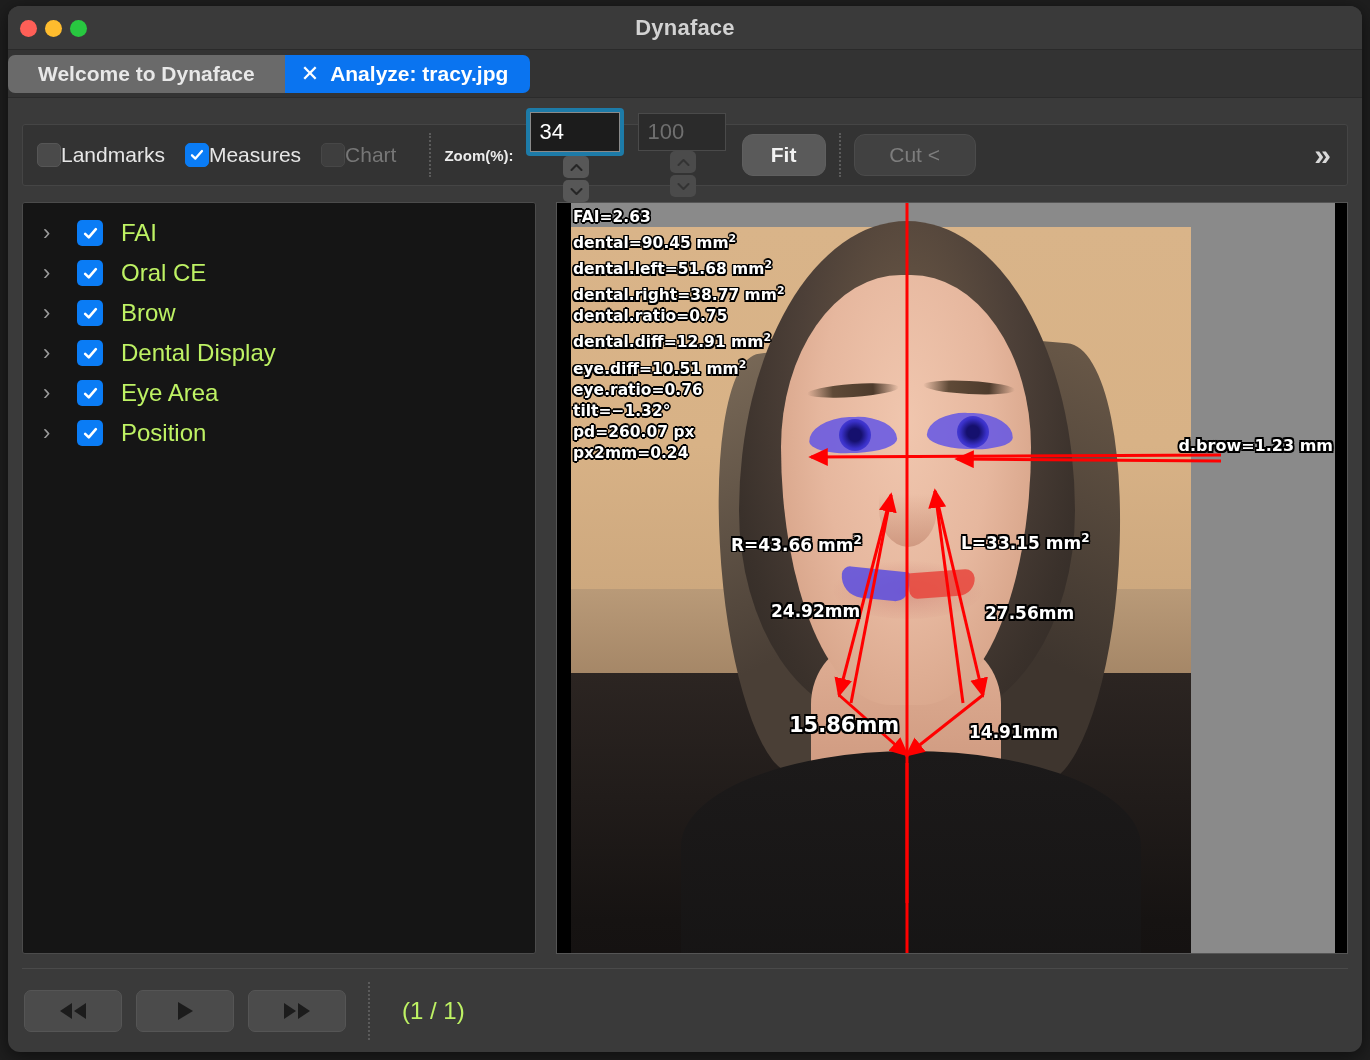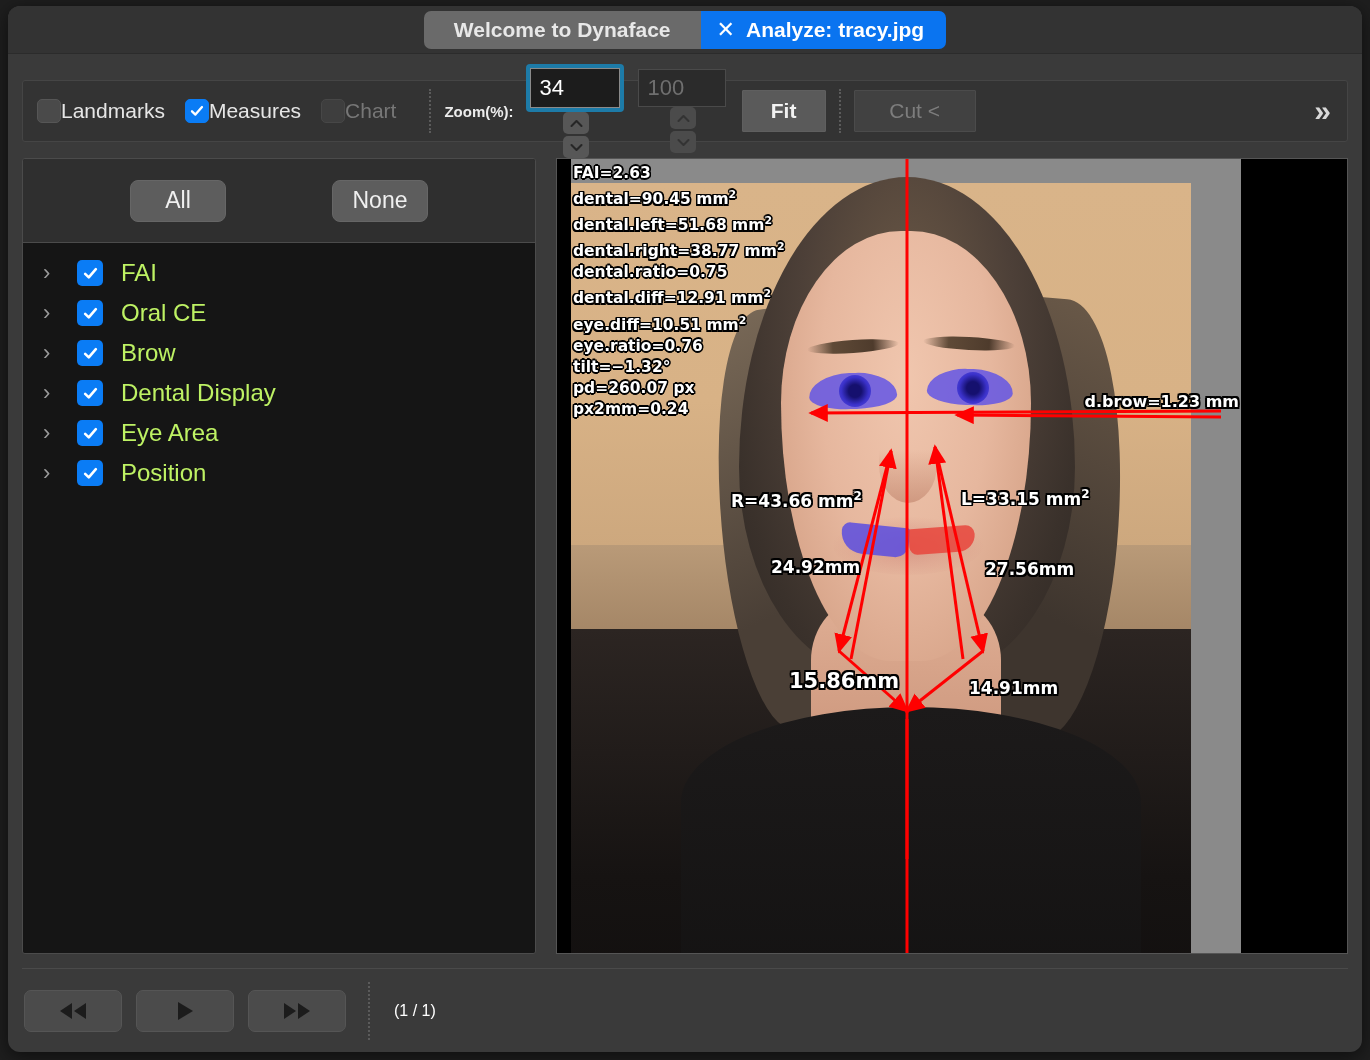--- a/index.html
+++ b/index.html
@@ -37,21 +37,21 @@
   #title-text {
     width: 100%; text-align: center;
     color: #d2d2d2; font-size: 22px; font-weight: bold;
     letter-spacing: .2px;
   }
 
   
   #tabstrip {
     flex: 0 0 48px; height: 48px;
     background: #333333;
-    display: flex; align-items: center; justify-content: center;
+    display: flex; align-items: center; 
     border-bottom: 1px solid #2b2b2b;
   }
   .tab {
     height: 38px; display: flex; align-items: center; gap: 11px;
     padding: 0 22px;
     font-size: 21px; font-weight: bold;
     cursor: default; white-space: nowrap;
   }
   .tab.inactive {
     background: #6a6a6a; color: #e8e8e8;
@@ -129,21 +129,21 @@
   }
   .spin-btn {
     flex: 1; background: #575757; border-radius: 5px;
     display: flex; align-items: center; justify-content: center;
   }
   .spin-btn.dim { background: #4b4b4b; }
   .spin-btn svg { display: block; }
 
   .tbtn {
     height: 42px; min-width: 84px;
-    border-radius: 1px;
+    border-radius: 11px;
     border: 1px solid #5f5f5f;
     background: #5a5a5a;
     color: #f2f2f2; font-size: 21px; font-weight: bold;
     display: flex; align-items: center; justify-content: center;
     padding: 0 12px;
     cursor: default;
   }
   .tbtn.disabled {
     background: #414141; border-color: #4b4b4b; color: #7d7d7d; font-weight: normal;
   }
@@ -214,21 +214,21 @@
     position: relative;
     overflow: hidden;
   }
   #photo-stage {
     position: absolute; left: 0; top: 0; right: 0; bottom: 0;
     background: #000;
   }
   
   #photo {
     position: absolute;
-    left: 14px; top: 0; width: 670px; height: 100%;
+    left: 14px; top: 0; width: 764px; height: 100%;
     background: #8a8a8a;
     overflow: hidden;
   }
   
   .ph-layer { position: absolute; }
   #bg-tan {
     left: 0; top: 24px; width: 658px; height: 362px;
     background: linear-gradient(180deg,#d9b489 0%,#d8b286 60%,#cda87e 100%);
   }
   #bg-couch {
@@ -355,32 +355,40 @@
   }
   .navbtn {
     width: 98px; height: 42px;
     background: #4b4b4b; border: 1px solid #555;
     border-radius: 7px; margin-right: 14px;
     display: flex; align-items: center; justify-content: center;
     cursor: default;
   }
   .navbtn svg { display: block; }
   #page-indicator {
-    color: #ffffff; font-size: 16px; margin-left: 24px;
+    color: #bef264; font-size: 24px; margin-left: 32px;
   }
   #bottom-sep {
     width: 0; height: 58px; margin-left: 8px;
     border-left: 2px dotted #5b5b5b;
   }
 </style>
 </head>
 <body>
 
 <div id="window">
 
+  <div id="titlebar">
+    <div id="traffic">
+      <span class="light" style="background:#FF5F57"></span>
+      <span class="light" style="background:#FEBC2E"></span>
+      <span class="light" style="background:#28C840"></span>
+    </div>
+    <div id="title-text">Dynaface</div>
+  </div>
 
   <div id="tabstrip">
     <div class="tab inactive">
       <span>Welcome to Dynaface</span>
     </div>
     <div class="tab active">
       <span class="tab-close">✕</span>
       <span>Analyze: tracy.jpg</span>
     </div>
   </div>
@@ -451,24 +459,20 @@
       <span class="vsep"></span>
 
       <div class="tbtn disabled" style="min-width:122px">Cut &lt;</div>
 
       <div id="overflow-chev">»</div>
     </div>
 
     <div id="main">
 
       <div id="left-panel">
-        <div id="panel-header">
-          <div class="pbtn">All</div>
-          <div class="pbtn">None</div>
-        </div>
         <div id="tree">
 
           <div class="tree-row">
             <span class="tw-arrow">›</span>
             <span class="tree-chk">
               <svg width="15" height="15" viewBox="0 0 14 14">
                 <path d="M2 7.3 L5.4 10.6 L12 3" fill="none" stroke="#fff" stroke-width="2.4" stroke-linecap="round" stroke-linejoin="round"></path>
               </svg>
             </span>
             <span class="tree-label">FAI</span>

